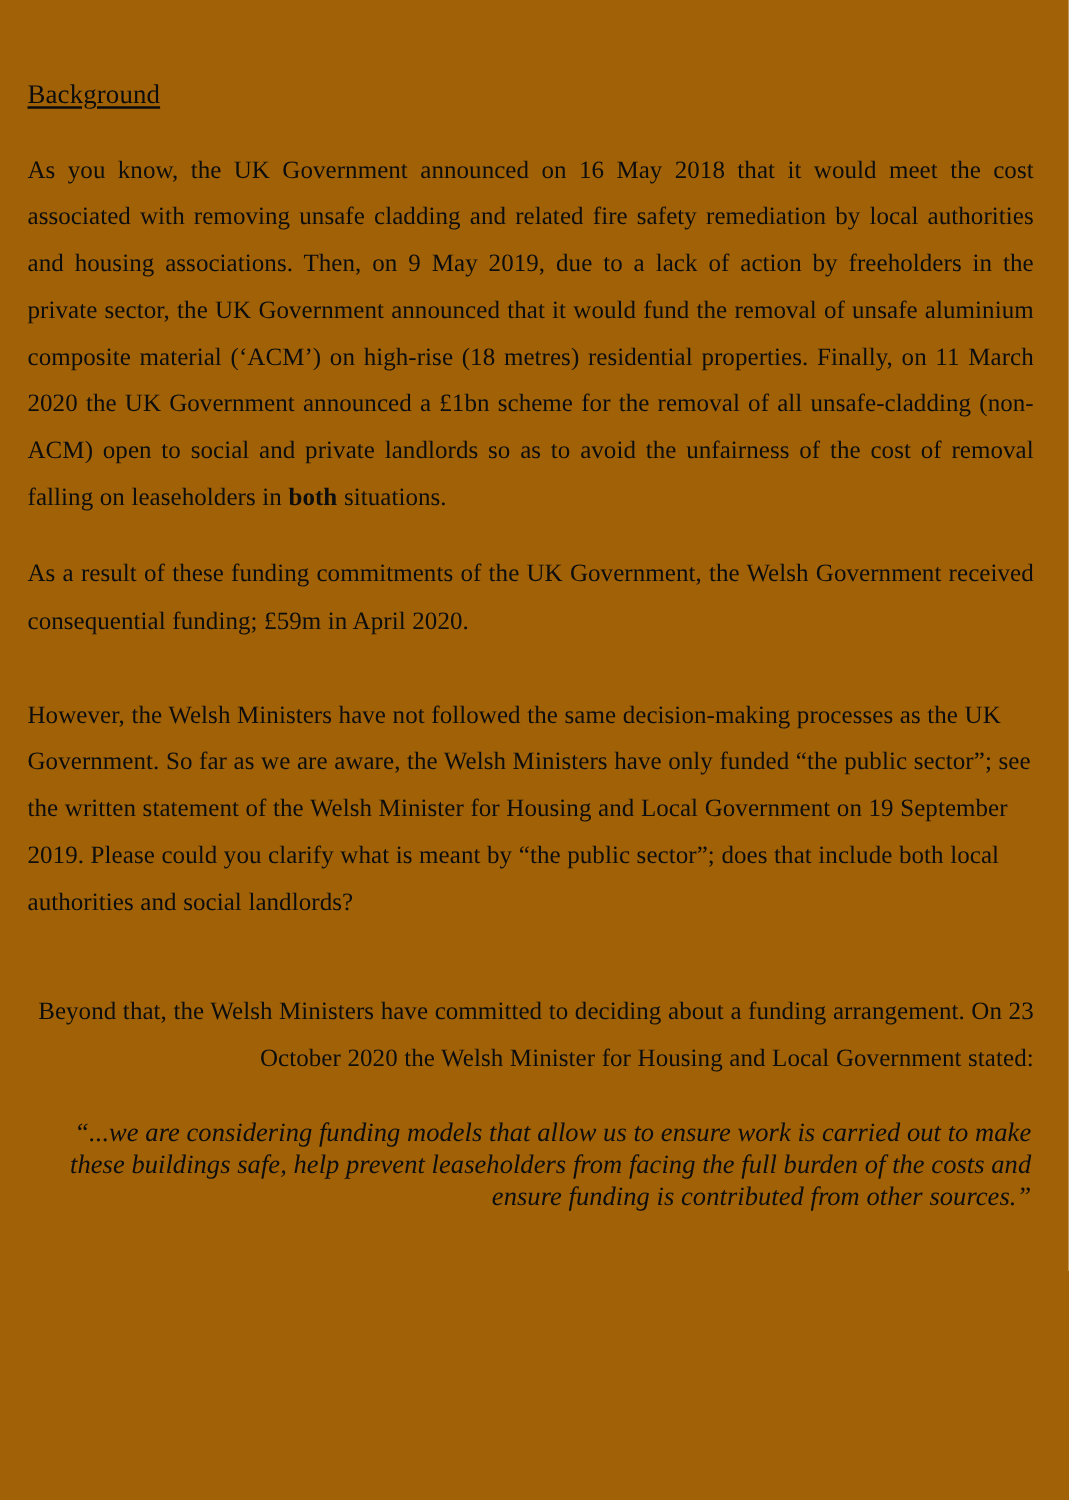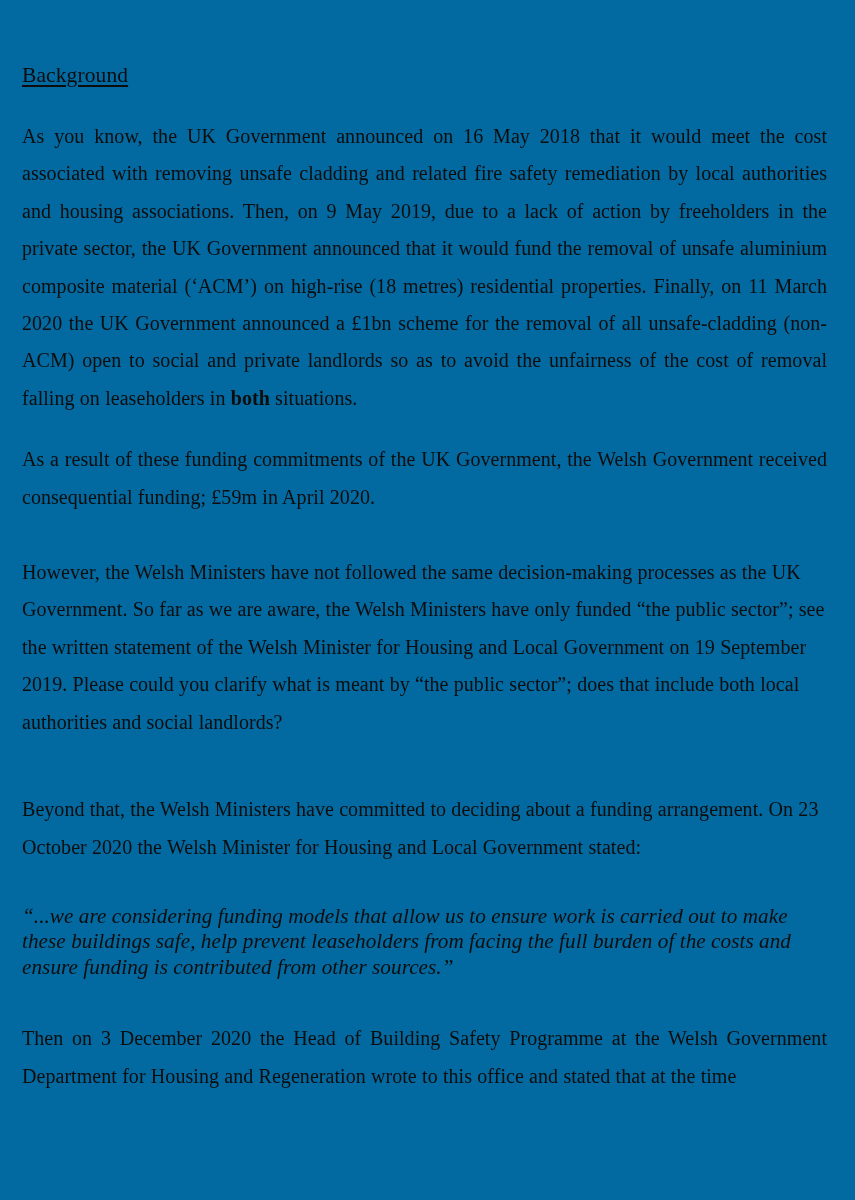--- a/index.html
+++ b/index.html
@@ -11,21 +11,21 @@
     height: 1200px;
     background: #ffffff;
     font-family: "Liberation Serif", "DejaVu Serif", serif;
     color: #0d0d0d;
     overflow: hidden;
   }
   .page {
     position: relative;
     width: 855px;
     height: 1200px;
-    background: #0369a1;
+    background: #a16207;
     box-sizing: border-box;
     padding: 62px 28px 0 22px;
   }
   .doc-heading {
     font-size: 21.5px;
     line-height: 26px;
     font-weight: 400;
     text-decoration: underline;
     text-underline-offset: 3px;
     margin: 0 0 30px 0;
@@ -37,30 +37,31 @@
     margin: 0 0 24px 0;
     text-align: justify;
     text-justify: inter-word;
     letter-spacing: 0.05px;
     word-spacing: 0.2px;
   }
   .para.ragged {
     text-align: left;
   }
   .para.tight-gap {
-    margin-bottom: 12px;
+    margin-bottom: 2px;
+    text-align: right;
   }
   .para b {
     font-weight: 700;
   }
   .quote-block {
     font-size: 21.2px;
     line-height: 25.5px;
     font-style: italic;
-    text-align: left;
+    text-align: right;
     margin: 0 0 40px 0;
     padding-right: 2px;
     letter-spacing: 0.05px;
   }
   .spacer-sm { height: 14px; }
   .spacer-md { height: 26px; }
 </style>
 </head>
 <body>
 
@@ -77,15 +78,14 @@
   <p class="para ragged">However, the Welsh Ministers have not followed the same decision-making processes as the UK Government.  So far as we are aware, the Welsh Ministers have only funded “the public sector”; see the written statement of the Welsh Minister for Housing and Local Government on 19 September 2019.  Please could you clarify what is meant by “the public sector”; does that include both local authorities and social landlords?</p>
 
   <div class="spacer-md"></div>
 
   <p class="para ragged tight-gap">Beyond that, the Welsh Ministers have committed to deciding about a funding arrangement. On 23 October 2020 the Welsh Minister for Housing and Local Government stated:</p>
 
   <div class="spacer-md"></div>
 
   <blockquote class="quote-block">“...we are considering funding models that allow us to ensure work is carried out to make these buildings safe, help prevent leaseholders from facing the full burden of the costs and ensure funding is contributed from other sources.”</blockquote>
 
-  <p class="para">Then on 3 December 2020 the Head of Building Safety Programme at the Welsh Government Department for Housing and Regeneration wrote to this office and stated that at the time</p>
 
 </div>
 
 </body></html>

